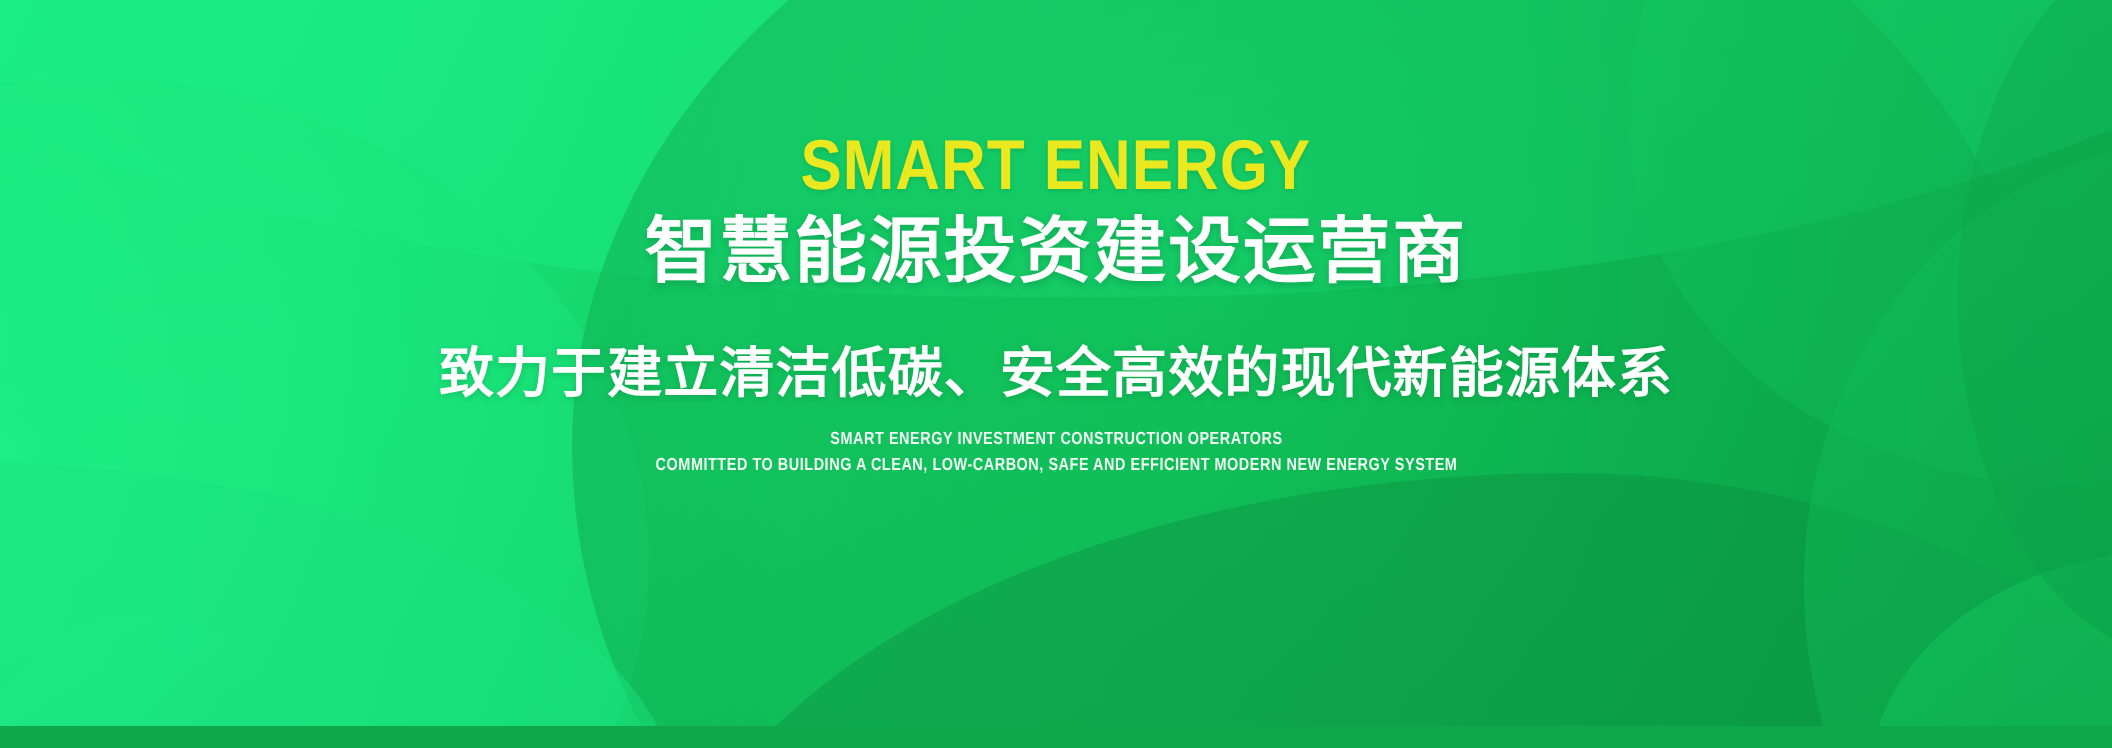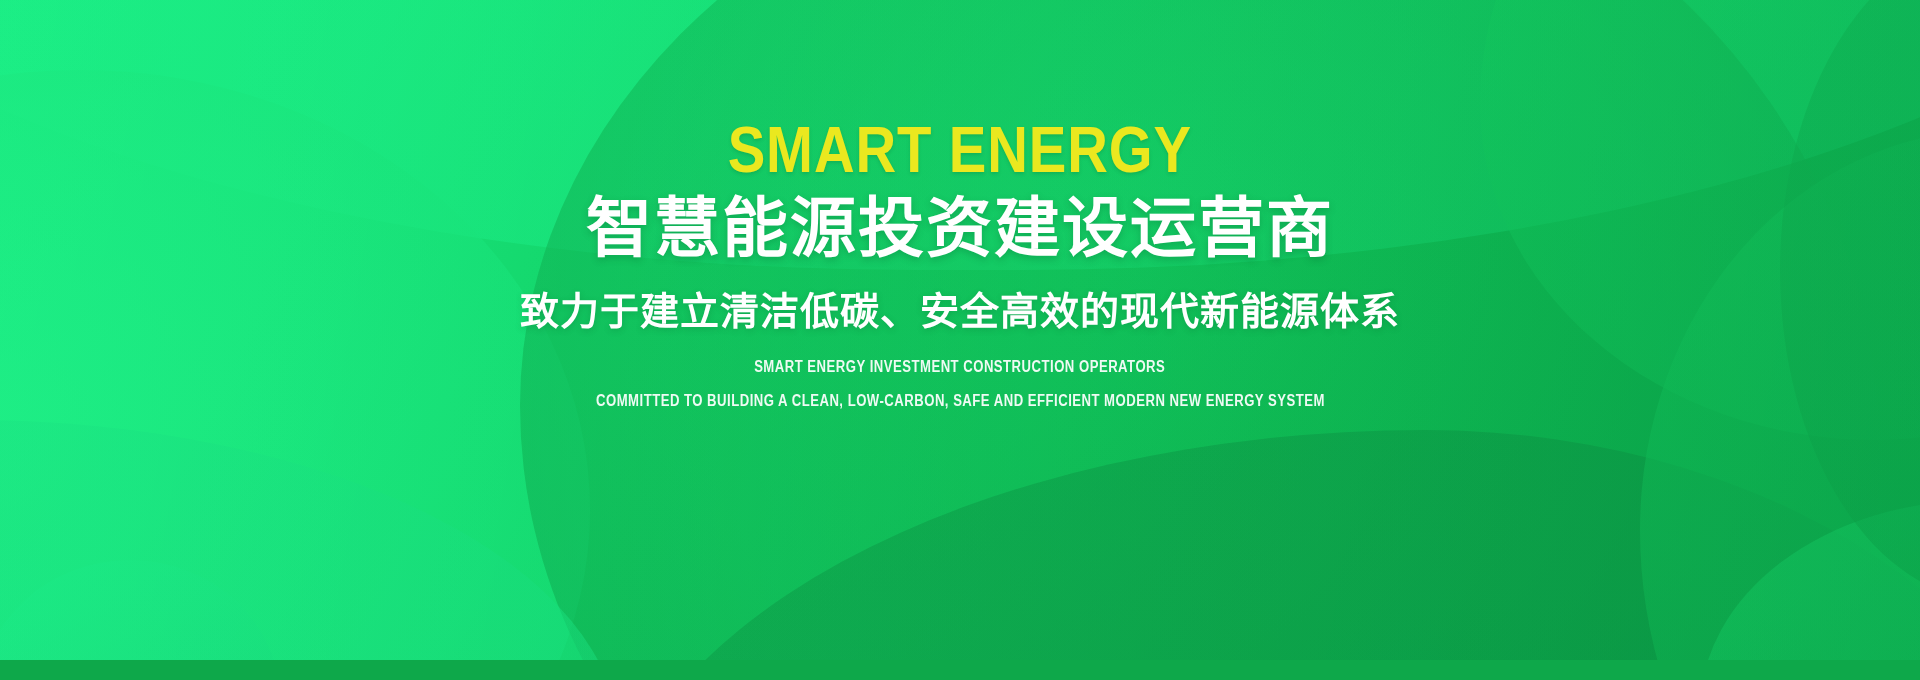--- a/index.html
+++ b/index.html
@@ -155,37 +155,36 @@
     font-size:66px;
     font-weight:700;
     letter-spacing:2px;
     line-height:1.08;
     color:#ffffff;
     text-shadow:0 3px 7px rgba(0,80,35,.25);
     white-space:nowrap;
   }
 
   .subhead-cn {
-    margin-top:20px;
+    margin-top:40px;
     font-family:"Liberation Sans", "DejaVu Sans", sans-serif;
-    font-size:39px;
+    font-size:50px;
     font-weight:700;
     letter-spacing:1px;
     line-height:1.2;
     color:#ffffff;
     text-shadow:0 2px 6px rgba(0,80,35,.22);
     white-space:nowrap;
   }
 
   .tagline-block {
     margin-top:22px;
     display:flex;
     flex-direction:column;
-    align-items:center;
-    gap:16px;
+    gap:4px;
   }
 
   .tagline {
     font-family:"Liberation Sans Narrow", "Liberation Sans", "DejaVu Sans Condensed", sans-serif;
     font-size:16px;
     font-weight:700;
     letter-spacing:.6px;
     line-height:1.15;
     color:rgba(255,255,255,.93);
     transform:scaleX(.82);

